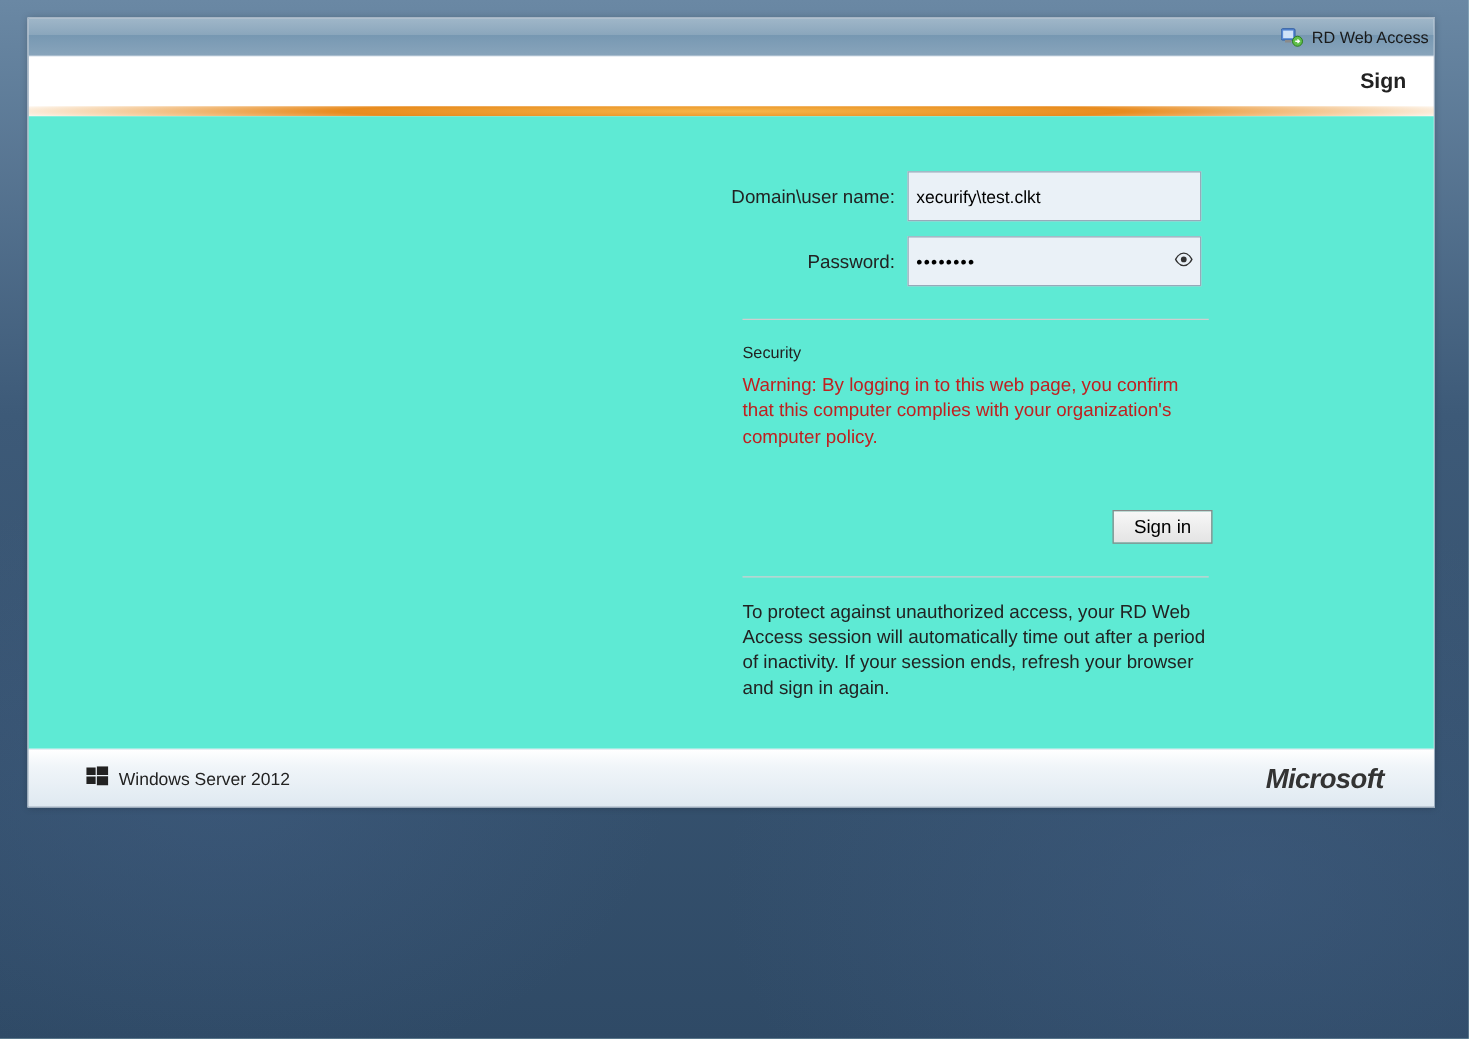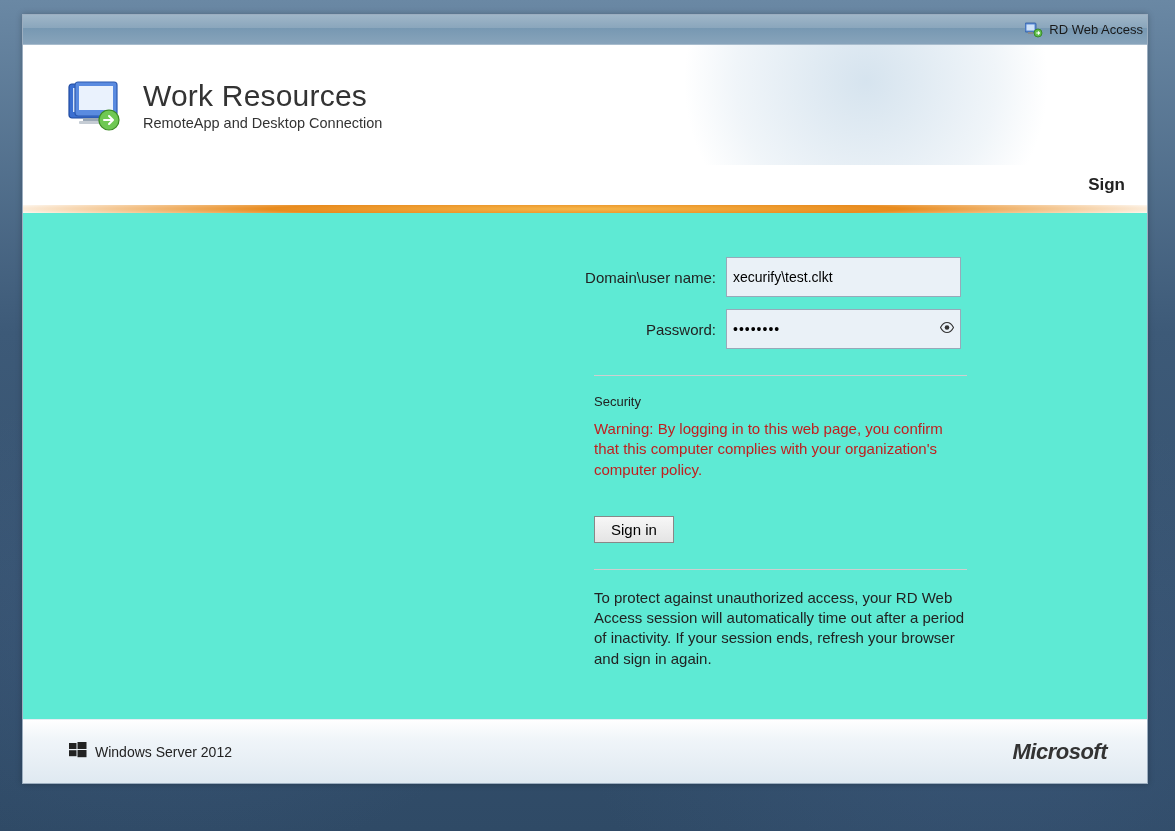--- a/index.html
+++ b/index.html
@@ -142,45 +142,46 @@
     color: #222;
     margin-bottom: 10px;
   }
   .warning {
     color: #c02020;
     font-size: 15px;
     line-height: 1.35;
   }
 
   .signin-row {
-    margin: 36px 0 16px 0;
+    margin: 48px 0 16px 0;
     margin-left: 394px;
     width: 376px;
     display: flex;
+    justify-content: flex-end;
   }
   .signin-btn {
     background: linear-gradient(#f7f7f7, #e4e4e4);
     border: 1px solid #888;
     font-size: 15px;
     padding: 4px 16px;
     font-family: inherit;
     cursor: pointer;
   }
 
   .timeout {
     margin-left: 394px;
     width: 376px;
     font-size: 15px;
     color: #222;
     line-height: 1.35;
   }
 
   
   .footer {
-    height: 64px;
+    height: 46px;
     background: linear-gradient(#fff, #f0f5f9 30%, #dfe9f1);
     border-top: 1px solid #e6edf3;
     display: flex;
     align-items: center;
     justify-content: space-between;
     padding: 0 40px 0 46px;
     font-size: 14px;
     color: #222;
   }
   .footer .ws { display: flex; align-items: center; gap: 8px; }
@@ -203,38 +204,20 @@
         <rect x="0" y="1" width="11" height="9" rx="1" fill="#5a8bd6" stroke="#2d5aa0" stroke-width="0.8"></rect>
         <rect x="1.5" y="2.5" width="8" height="6" fill="#cfe2f8"></rect>
         <rect x="3" y="10" width="5" height="2" fill="#8a8a8a"></rect>
         <circle cx="13" cy="11" r="4" fill="#5fbf4a" stroke="#2e7d1e" stroke-width="0.8"></circle>
         <path d="M11.2 11 L13.8 11 M13 9.5 L14.5 11 L13 12.5" stroke="#fff" stroke-width="1.1" fill="none"></path>
       </svg>
     </span>
     <span>RD Web Access</span>
   </div>
 
-  <div class="header">
-    <div class="logo-wrap">
-      <svg class="logo-svg" viewBox="0 0 60 54">
-        <rect x="4" y="6" width="42" height="34" rx="3" fill="#3b6fd1" stroke="#1f4aa0" stroke-width="1.2"></rect>
-        <rect x="8" y="10" width="34" height="24" fill="#d6e6fa"></rect>
-        <rect x="10" y="4" width="42" height="34" rx="3" fill="#5a8be0" stroke="#2d5ab0" stroke-width="1.2"></rect>
-        <rect x="14" y="8" width="34" height="24" fill="#eaf2fd"></rect>
-        <rect x="18" y="40" width="18" height="3" fill="#9aa7b5"></rect>
-        <rect x="14" y="43" width="26" height="3" rx="1" fill="#c5ccd4"></rect>
-        <circle cx="44" cy="42" r="10" fill="#6fc853" stroke="#3a8a22" stroke-width="1.2"></circle>
-        <path d="M39 42 L47 42 M44 38 L48 42 L44 46" stroke="#fff" stroke-width="2" fill="none" stroke-linecap="round" stroke-linejoin="round"></path>
-      </svg>
-      <div class="title-block">
-        <h1>Work Resources</h1>
-        <div class="sub">RemoteApp and Desktop Connection</div>
-      </div>
-    </div>
-  </div>
 
   <div class="helprow">
     <span>Sign</span>
   </div>
 
   <div class="orange"></div>
 
   <div class="main">
     <div class="form">
 

